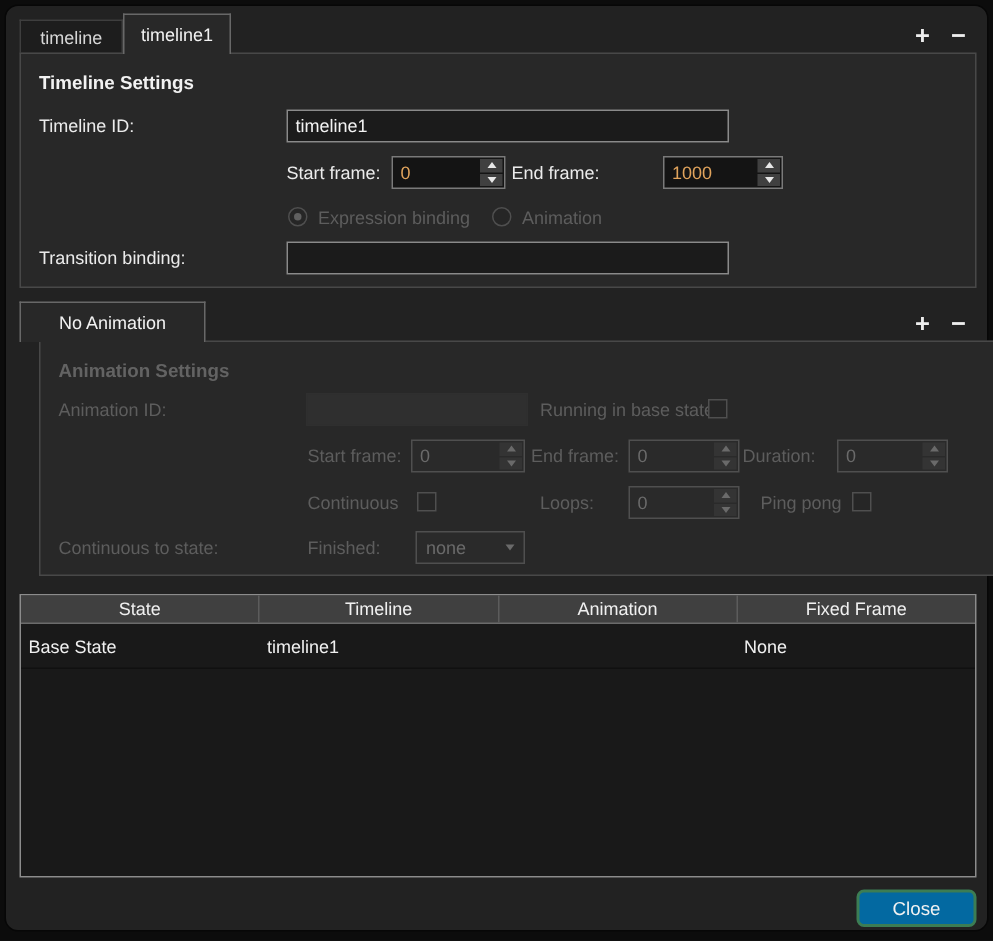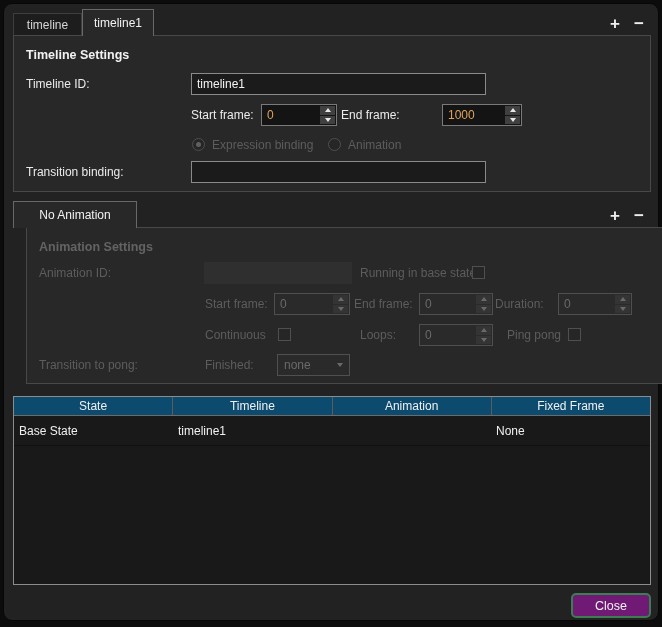--- a/index.html
+++ b/index.html
@@ -43,29 +43,29 @@
   .radio { position:absolute; width:13px; height:13px; box-sizing:border-box; border:1px solid #4f4f4f; border-radius:50%;
            background:#262626; display:flex; align-items:center; justify-content:center; }
   .radio .dot { width:5px; height:5px; border-radius:50%; background:#606060; }
 
   .combo { position:absolute; height:22px; box-sizing:border-box; background:#2a2a2a; border:1px solid #4f4f4f;
            display:flex; align-items:center; padding:0 6px; font-size:12px; color:#6a6a6a; }
   .combo .td { margin-left:auto; border-top-color:#6a6a6a; }
 
   .states-table { position:absolute; left:9px; top:392px; width:638px; height:189px; box-sizing:border-box;
                   border:1px solid #8c8c8c; background:#191919; }
-  .thead { display:flex; height:18px; background:#0c4a6e; border-bottom:1px solid #6b6b6b; }
+  .thead { display:flex; height:18px; background:#404040; border-bottom:1px solid #6b6b6b; }
   .th { flex:1; display:flex; align-items:center; justify-content:center; font-size:12px; color:#f0f0f0;
         border-right:1px solid #5c5c5c; }
   .th:last-child { border-right:none; }
   .trow { display:flex; height:29px; border-bottom:1px solid #101010; }
   .tcell { flex:1; display:flex; align-items:center; padding:0 5px; font-size:12px; color:#f0f0f0; overflow:hidden; }
 
   .close-btn { position:absolute; left:567px; top:589px; width:80px; height:25px; box-sizing:border-box;
-               background:#701a75; border:2px solid #3c7d54; border-radius:5px; color:#f2f2f2; font-size:12.5px;
+               background:#0369a1; border:2px solid #3c7d54; border-radius:5px; color:#f2f2f2; font-size:12.5px;
                display:flex; align-items:center; justify-content:center; font-family:inherit; cursor:default; }
 </style>
 </head>
 <body>
 
 <div class="window">
 
   <div class="tab inactive" style="left:9px; top:9px; width:69px; height:23px;">
     <span>timeline</span>
   </div>
@@ -193,21 +193,21 @@
           </div>
         <div class="sb">
             <i class="td"></i>
           </div>
       </div>
     </div>
 
     <div class="lbl dim" style="left:480px; top:96px;">Ping pong</div>
     <span class="chk" style="left:541px; top:100px;"></span>
 
-    <div class="lbl dim" style="left:12px; top:126px;">Transition to pong:</div>
+    <div class="lbl dim" style="left:12px; top:126px;">Continuous to state:</div>
     <div class="lbl dim" style="left:178px; top:126px;">Finished:</div>
     <div class="combo" style="left:250px; top:126px; width:73px;">
       <span>none</span>
       <i class="td"></i>
     </div>
   </div>
 
   <div class="states-table">
     <div class="thead">
       <div class="th">State</div>

